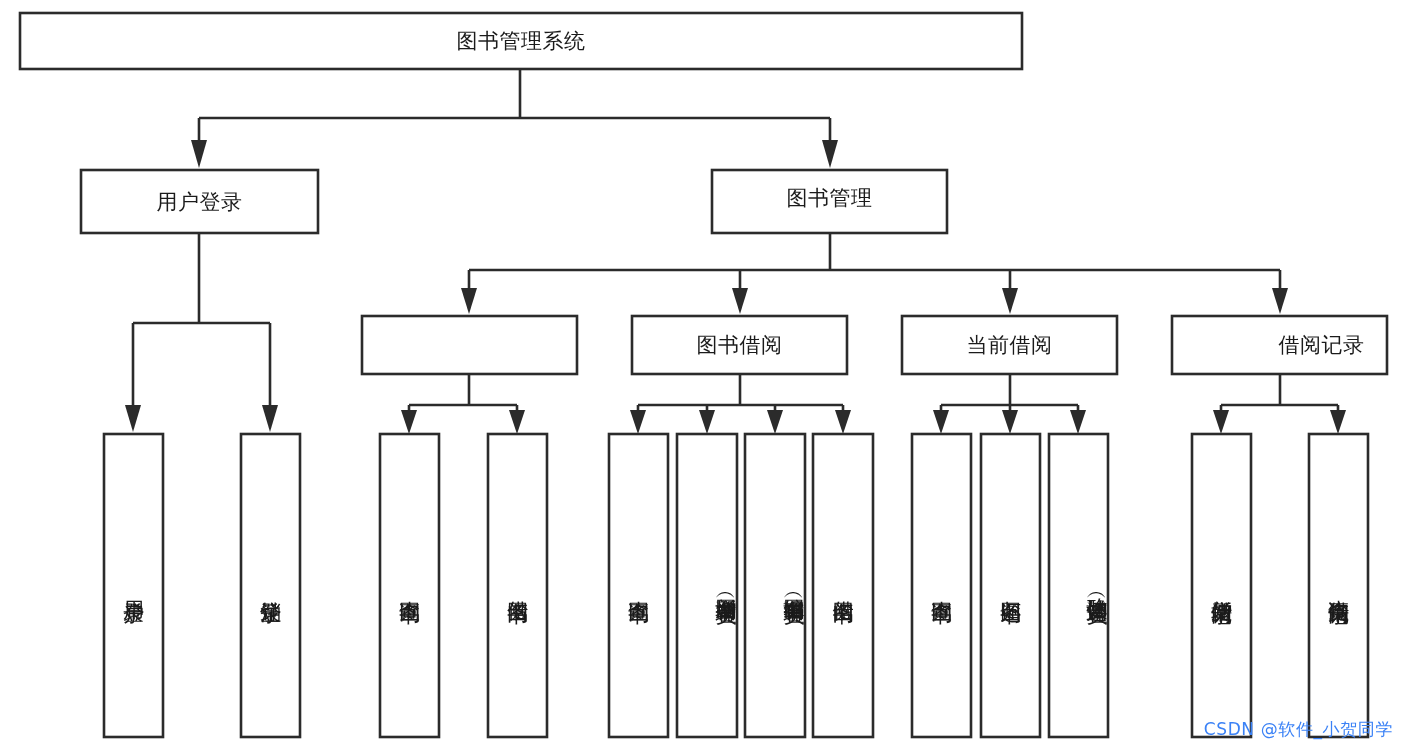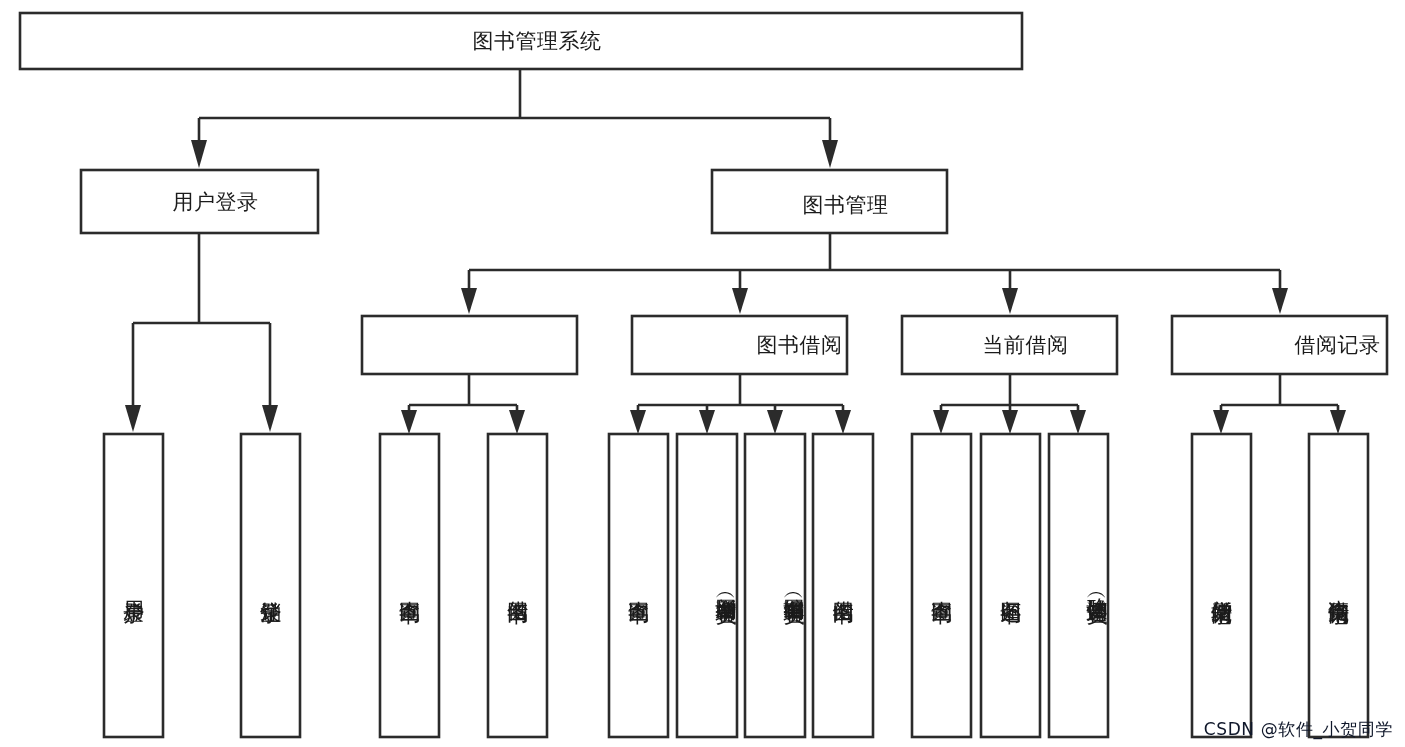--- a/index.html
+++ b/index.html
@@ -45,41 +45,40 @@
   .node-label-h {
     position: absolute;
     display: flex;
     align-items: center;
     justify-content: center;
     color: #1b1b1b;
     font-size: 21px;
     letter-spacing: 0.5px;
     white-space: nowrap;
     pointer-events: none;
-    margin-left: 16px;
   }
   .node-label-v {
     position: absolute;
     display: flex;
     align-items: center;
     justify-content: center;
     color: #1b1b1b;
     font-size: 21px;
     line-height: 1.06;
     pointer-events: none;
     writing-mode: vertical-rl;
     text-orientation: upright;
     letter-spacing: 1px;
   }
   .watermark {
     position: absolute;
     right: 12px;
     bottom: 6px;
     font-size: 17px;
-    color: #0f172a;
+    color: #3b82f6;
     letter-spacing: 0.6px;
     white-space: nowrap;
   }
 </style>
 </head>
 <body>
 
 <div id="diagram-root">
 
   <svg class="diagram-canvas" viewBox="0 0 1405 747">
@@ -172,23 +171,23 @@
     <rect class="node-box" x="1049" y="434" width="59" height="303"></rect>
 
     <rect class="node-box" x="1192" y="434" width="59" height="303"></rect>
     <rect class="node-box" x="1309" y="434" width="59" height="303"></rect>
 
   </svg>
 
   <div class="node-label-h" style="left:20px; top:13px; width:1002px; height:56px;">图书管理系统</div>
 
   <div class="node-label-h" style="left:81px; top:170px; width:237px; height:63px;">用户登录</div>
-  <div class="node-label-h" style="left:712px; top:177px; width:235px; height:56px;">图书管理</div>
-
-  <div class="node-label-h" style="left:632px; top:316px; width:215px; height:58px;padding-left:44px;">图书借阅</div>
+  <div class="node-label-h" style="left:712px; top:170px; width:235px; height:56px;">图书管理</div>
+
+  <div class="node-label-h" style="left:632px; top:316px; width:215px; height:58px;">图书借阅</div>
   <div class="node-label-h" style="left:902px; top:316px; width:215px; height:58px;border-radius:22px;">当前借阅</div>
   <div class="node-label-h" style="left:1172px; top:316px; width:215px; height:58px;padding-left:42px;">借阅记录</div>
 
   <div class="node-label-v" style="left:104px; top:434px; width:59px; height:303px;">用户登录</div>
   <div class="node-label-v" style="left:241px; top:434px; width:59px; height:303px;">注销登录</div>
 
   <div class="node-label-v" style="left:380px; top:434px; width:59px; height:303px;">查询图书</div>
   <div class="node-label-v" style="left:488px; top:434px; width:59px; height:303px;">借阅图书</div>
 
   <div class="node-label-v" style="left:609px; top:434px; width:59px; height:303px;">查询图书</div>

